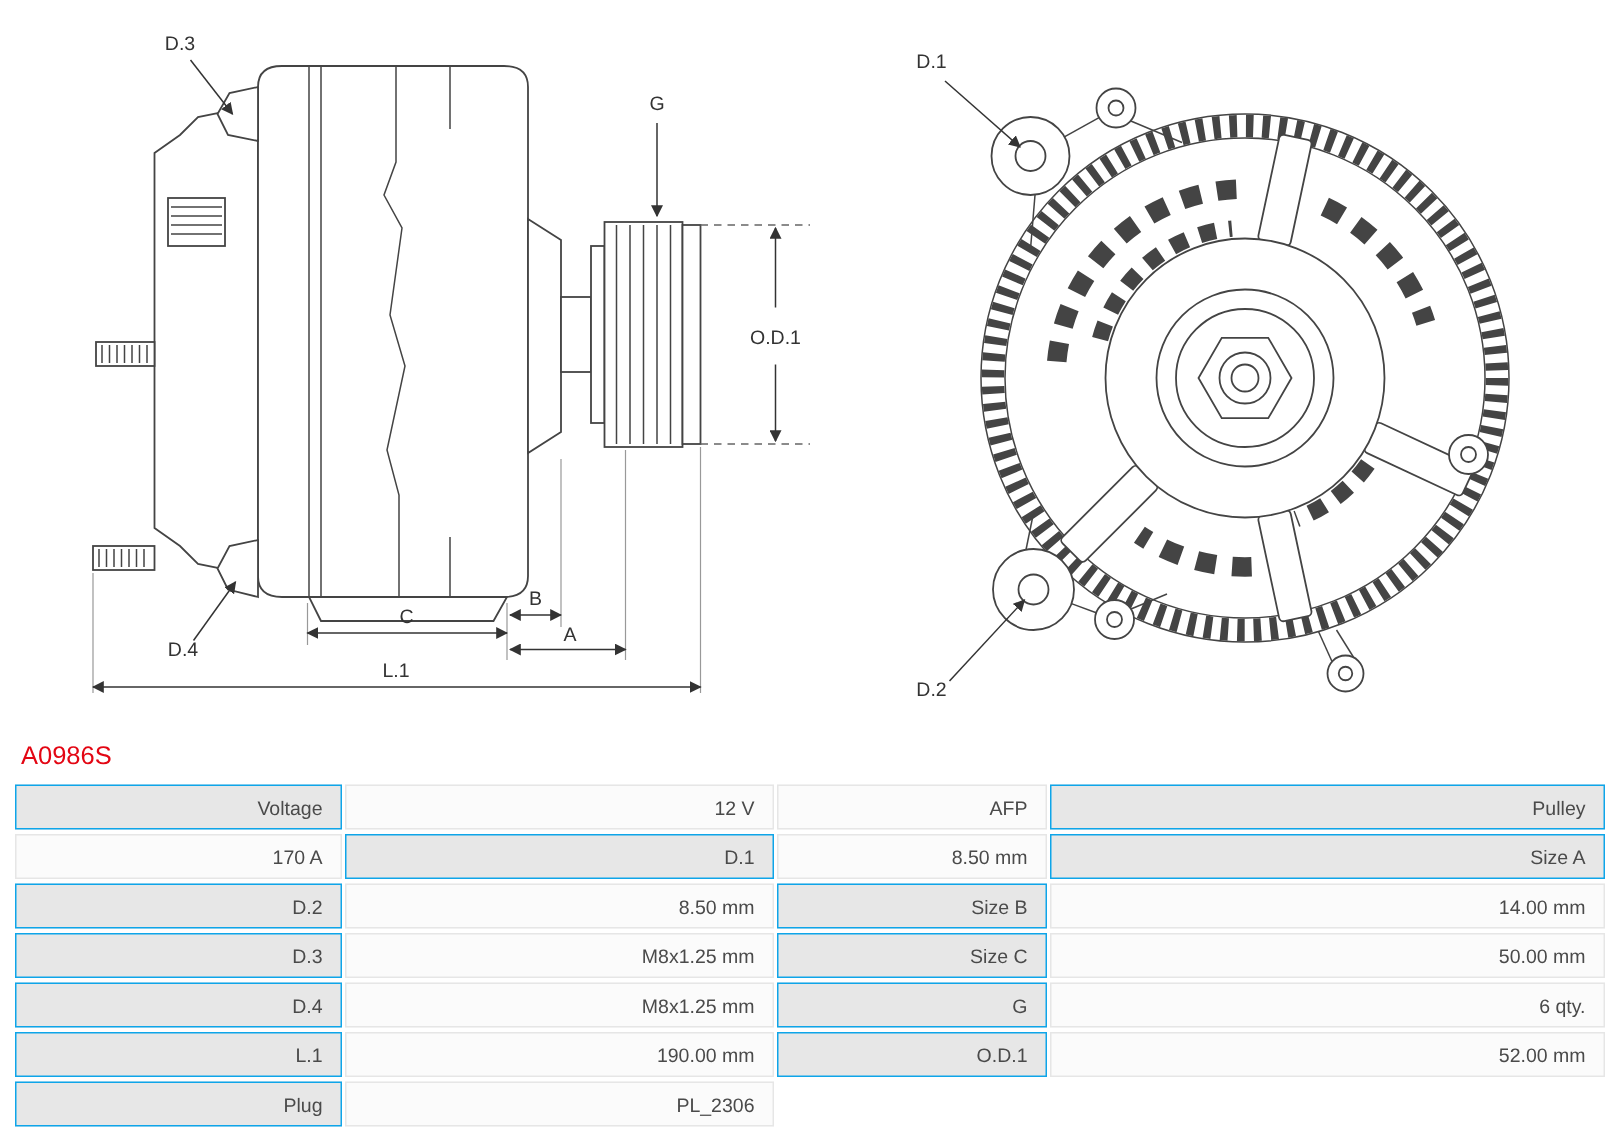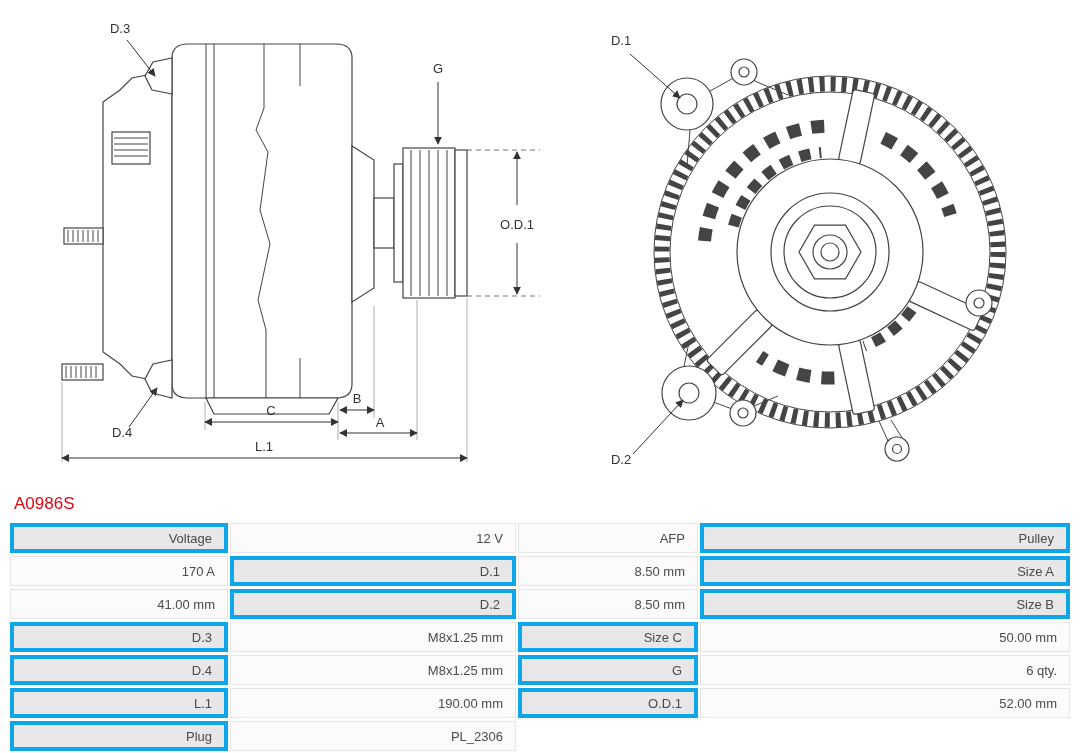--- a/index.html
+++ b/index.html
@@ -11,21 +11,21 @@
   svg .ext{stroke:#999;stroke-width:0.8;}
   svg .dash{stroke:#666;stroke-width:0.9;stroke-dasharray:5 4;fill:none;}
   svg .dim{stroke:#333;stroke-width:1;fill:none;}
   svg .vent{fill:none;stroke:#444;}
   svg text.dim-label{font:13px "Liberation Sans",sans-serif;fill:#333;}
   .part-number{color:#e30613;font-size:17px;margin:4px 0 9px 14px;cursor:pointer;}
   .spec-table{margin:0 10px;width:1060px;display:grid;grid-template-columns:218px 286px 180px 1fr;
     column-gap:2px;row-gap:3px;background:#fff;}
   .cell{height:30px;display:flex;align-items:center;justify-content:flex-end;
     padding-right:12px;box-sizing:border-box;font-size:13px;color:#4a4a4a;}
-  .cell.label{background:#e7e7e7;border:4px solid #0ea5e9;}
+  .cell.label{background:#e7e7e7;border:1px solid #0ea5e9;}
   .cell.value{background:#fbfbfb;border:1px solid #e6e6e6;padding-left:40px;}
 </style>
 </head>
 <body>
 
 <div class="page">
 
   <div class="diagram-wrap">
   <svg width="1080" height="490" viewBox="0 0 1080 490">
     <defs>
@@ -143,25 +143,25 @@
     <div class="cell label">Voltage</div>
     <div class="cell value">12 V</div>
     <div class="cell value">AFP</div>
     <div class="cell label">Pulley</div>
 
     <div class="cell value">170 A</div>
     <div class="cell label">D.1</div>
     <div class="cell value">8.50 mm</div>
 
     <div class="cell label">Size A</div>
-    <div class="cell value">41.00 mm</div>
     <div class="cell label">D.2</div>
     <div class="cell value">8.50 mm</div>
 
     <div class="cell label">Size B</div>
+    <div class="cell value">14.00 mm</div>
     <div class="cell label">D.3</div>
     <div class="cell value">M8x1.25 mm</div>
 
     <div class="cell label">Size C</div>
     <div class="cell value">50.00 mm</div>
     <div class="cell label">D.4</div>
     <div class="cell value">M8x1.25 mm</div>
 
     <div class="cell label">G</div>
     <div class="cell value">6 qty.</div>

